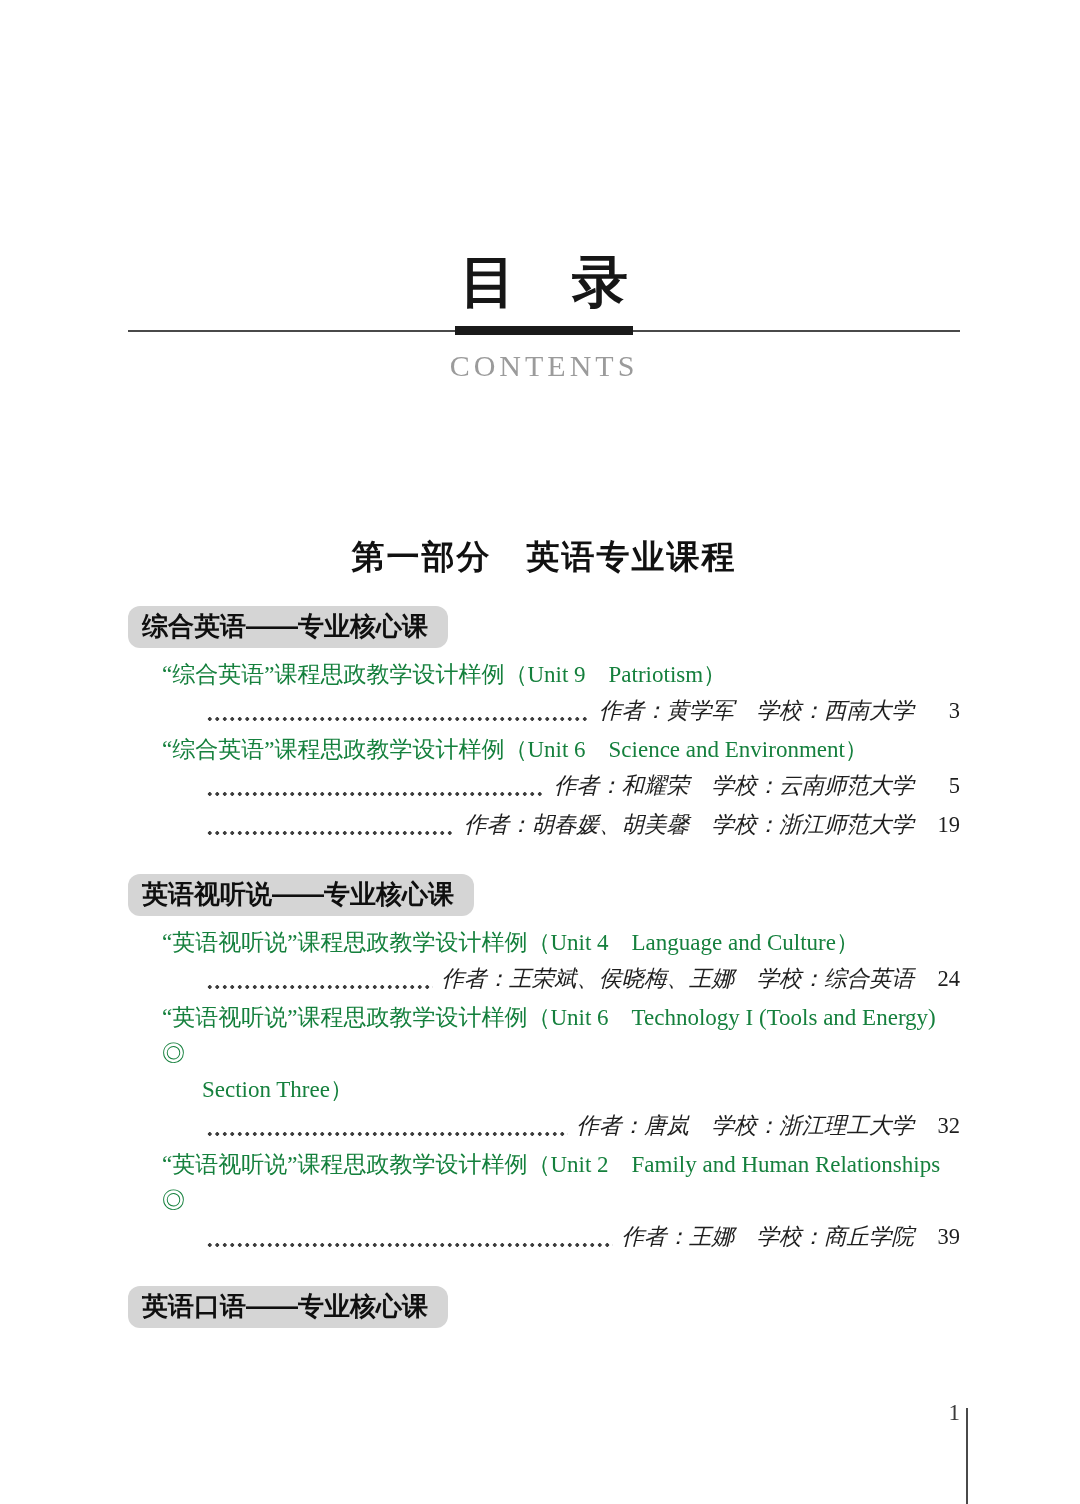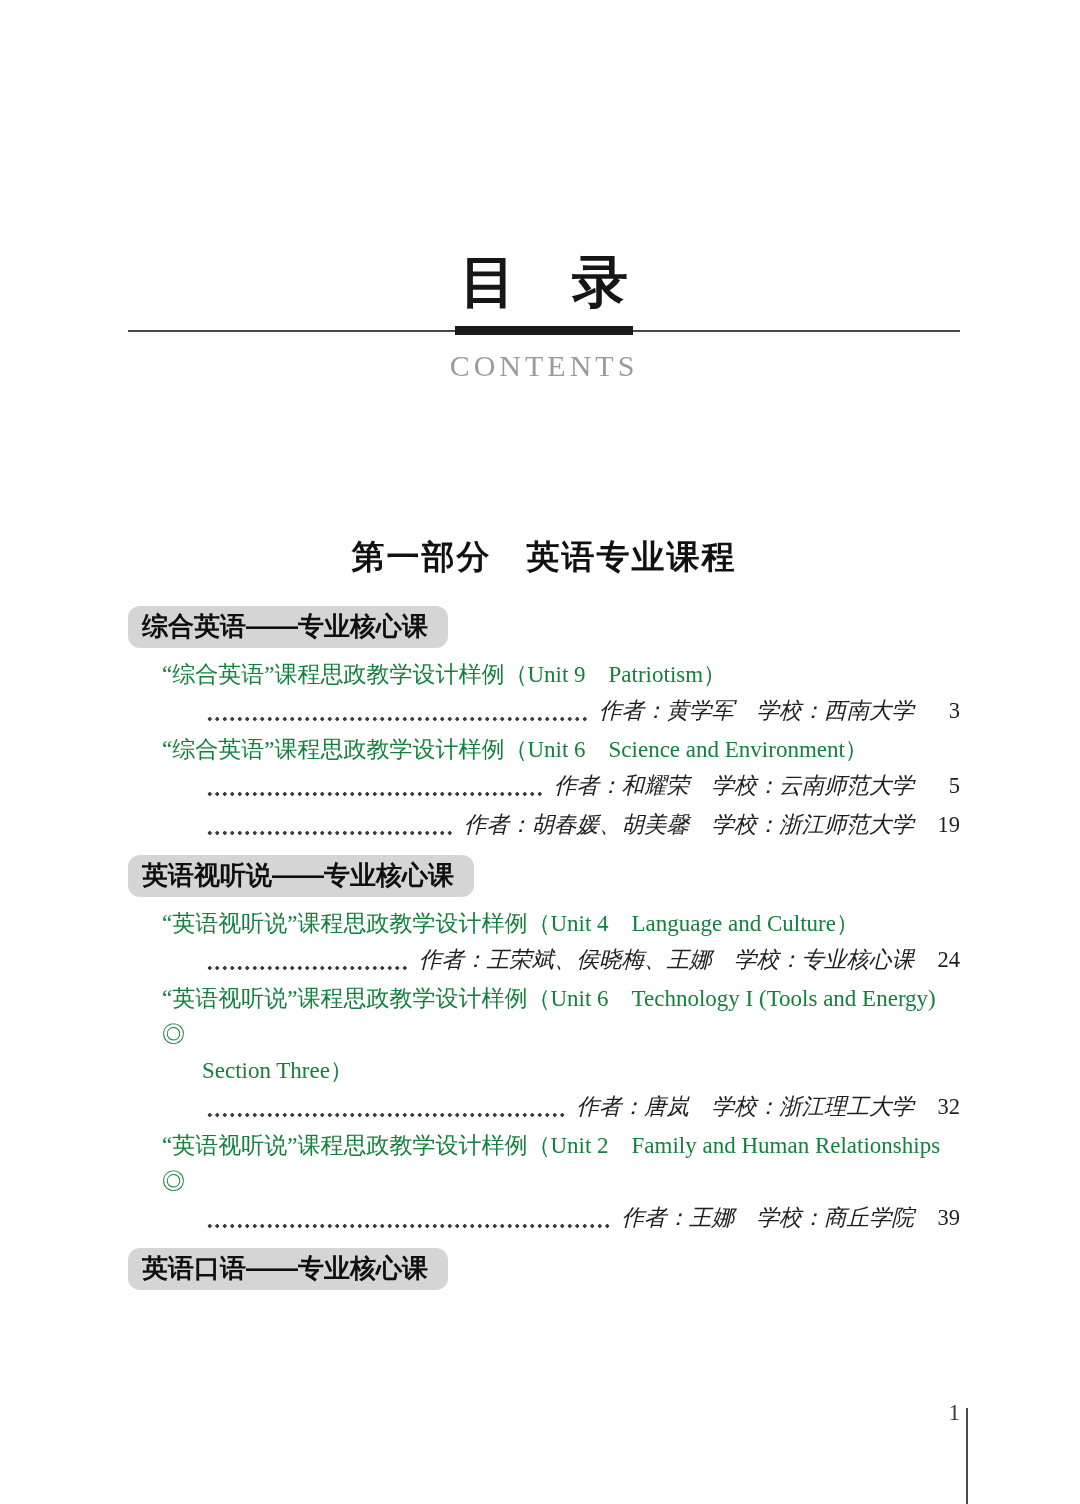--- a/index.html
+++ b/index.html
@@ -59,21 +59,21 @@
     margin-top: 152px;
     text-align: center;
     font-size: 33px;
     font-weight: bold;
     letter-spacing: 2px;
     color: #111111;
     font-family: Liberation Mono, monospace;
   }
 
   
-  .section { margin-top: 12px; }
+  .section { margin-top: 31px; }
   .section.first { margin-top: 26px; }
   .pill {
     display: inline-block;
     background: #d5d5d5;
     border-radius: 12px;
     padding: 5px 20px 6px 14px;
     margin-bottom: 6px;
     font-family: "Liberation Sans", sans-serif;
     font-weight: bold;
     font-size: 26px;
@@ -185,21 +185,21 @@
 
   <div class="section">
     <div class="pill">英语视听说——专业核心课</div>
 
     <div class="entry">
       <div class="entry-title">
         <span class="t-line">“英语视听说”课程思政教学设计样例（Unit 4　Language and Culture）</span>
       </div>
       <div class="leader-row">
         <span class="dots"></span>
-        <span class="author">作者：王荣斌、侯晓梅、王娜　学校：专业核心课</span>
+        <span class="author">作者：王荣斌、侯晓梅、王娜　学校：综合英语</span>
         <span class="pagenum">24</span>
       </div>
     </div>
 
     <div class="entry">
       <div class="entry-title">
         <span class="t-line">“英语视听说”课程思政教学设计样例（Unit 6　Technology I (Tools and Energy) ◎</span>
         <span class="t-line cont">Section Three）</span>
       </div>
       <div class="leader-row">

